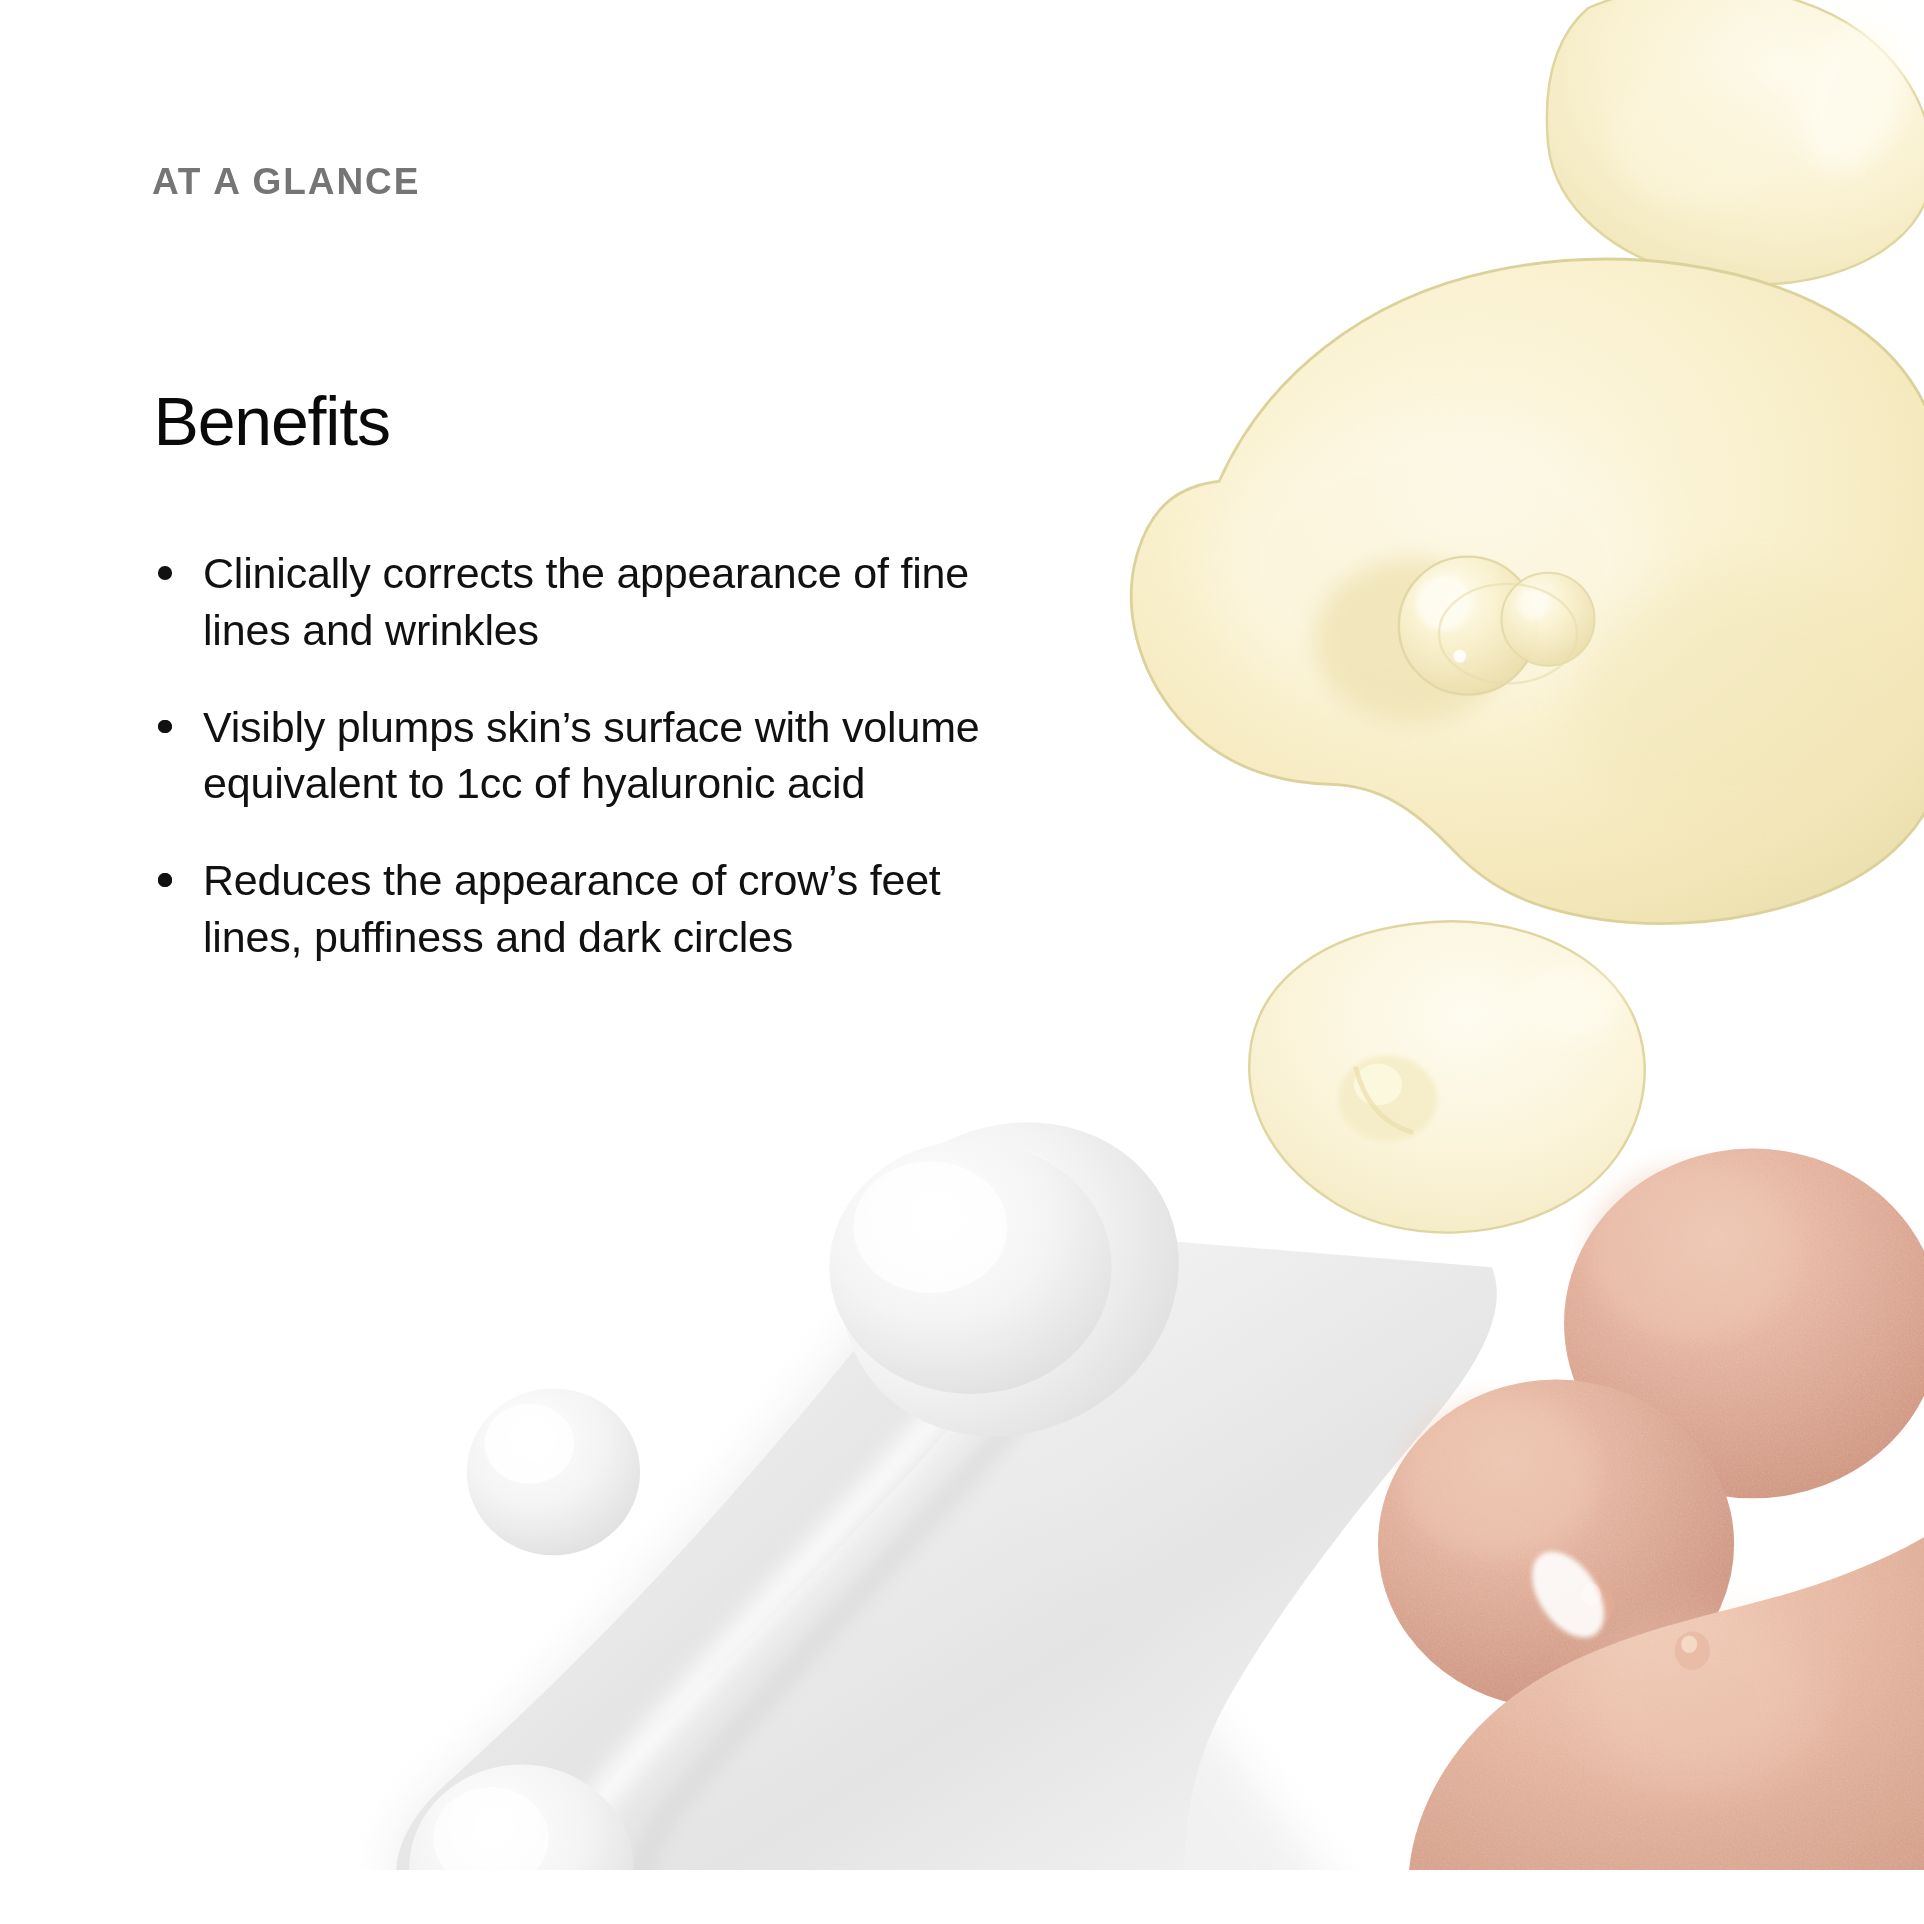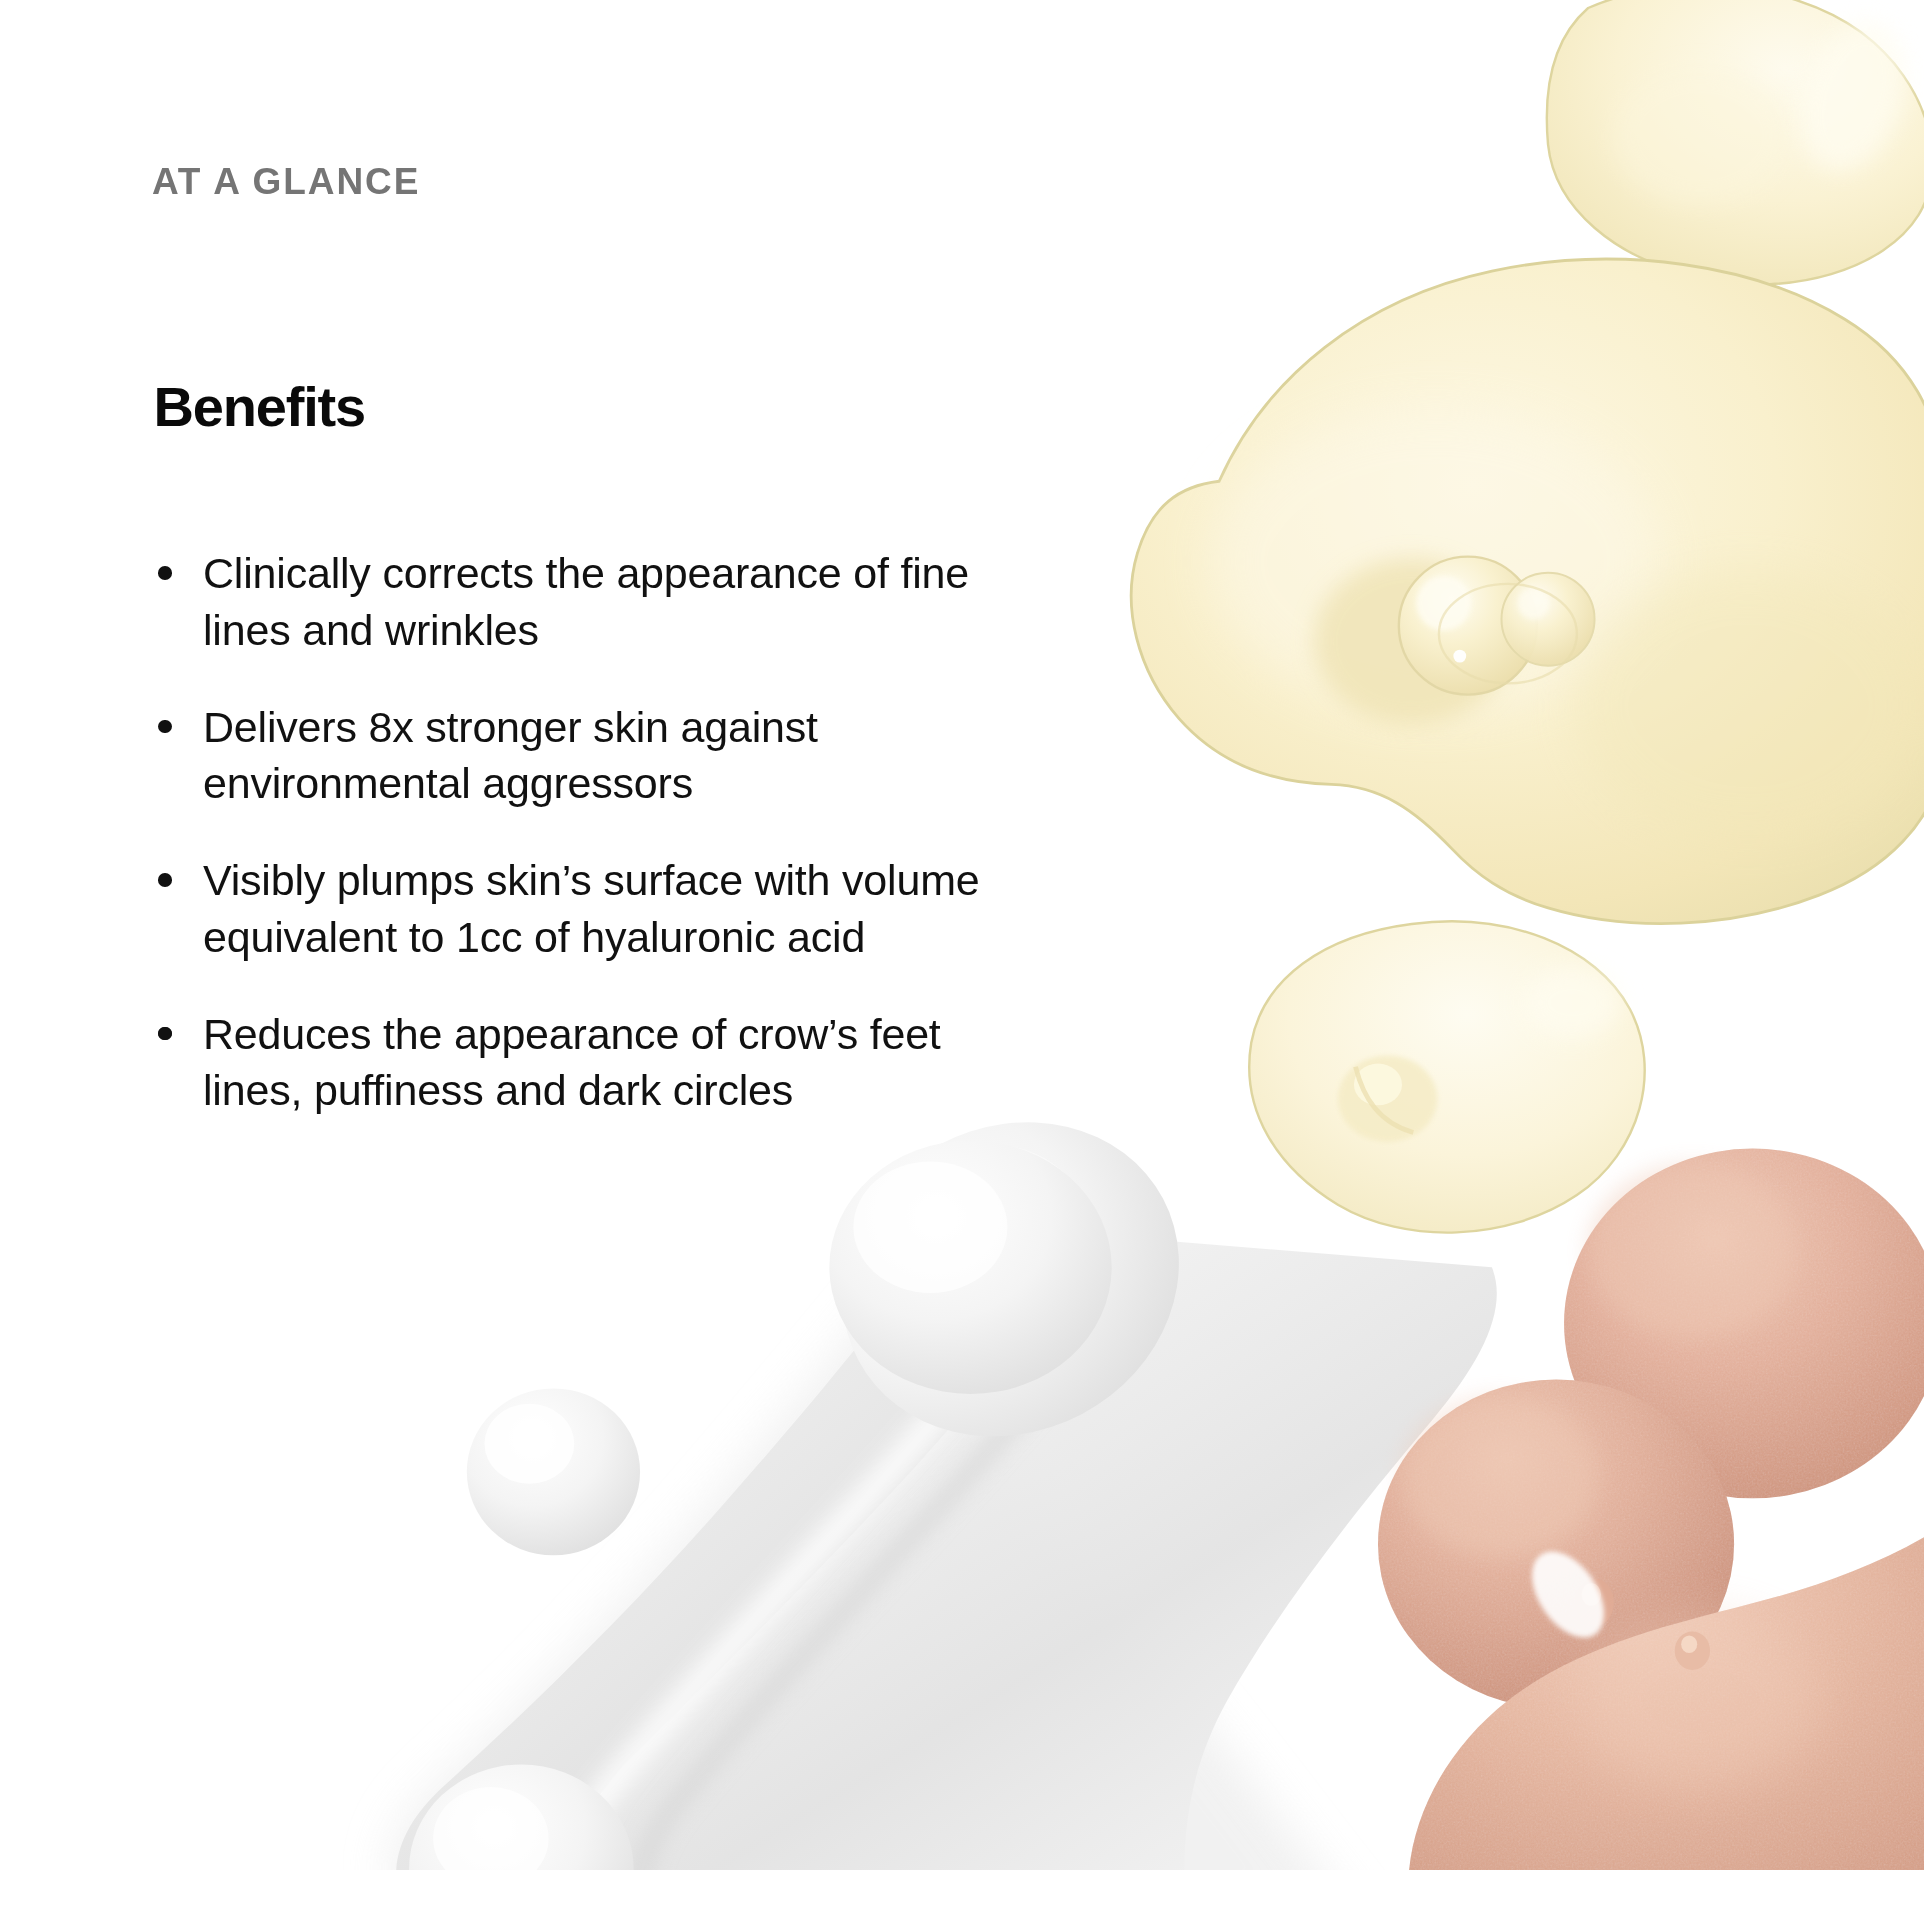--- a/index.html
+++ b/index.html
@@ -46,22 +46,22 @@
     letter-spacing: 1.9px;
     color: #757575;
     line-height: 1;
     white-space: nowrap;
   }
 
   .headline {
     position: absolute;
     left: 1.6px;
     top: 341px;
-    font-size: 56px;
-    font-weight: bold;
+    font-size: 68px;
+    font-weight: normal;
     color: #0a0a0a;
     letter-spacing: -1.2px;
     line-height: 1;
     white-space: nowrap;
   }
 
   .benefit-list {
     position: absolute;
     left: 0;
     top: 513px;
@@ -328,21 +328,20 @@
 
     <h1 class="headline">Benefits</h1>
 
     <ul class="benefit-list">
       <li class="benefit-item">
         <span class="dot"></span>
         <span class="benefit-text">Clinically corrects the appearance of fine lines and wrinkles</span>
       </li>
       <li class="benefit-item">
         <span class="dot"></span>
-        <span class="benefit-text">Delivers 8x stronger skin against environmental aggressors</span>
       </li>
       <li class="benefit-item">
         <span class="dot"></span>
         <span class="benefit-text">Visibly plumps skin’s surface with volume equivalent to 1cc of hyaluronic acid</span>
       </li>
       <li class="benefit-item">
         <span class="dot"></span>
       </li>
       <li class="benefit-item">
         <span class="dot"></span>

